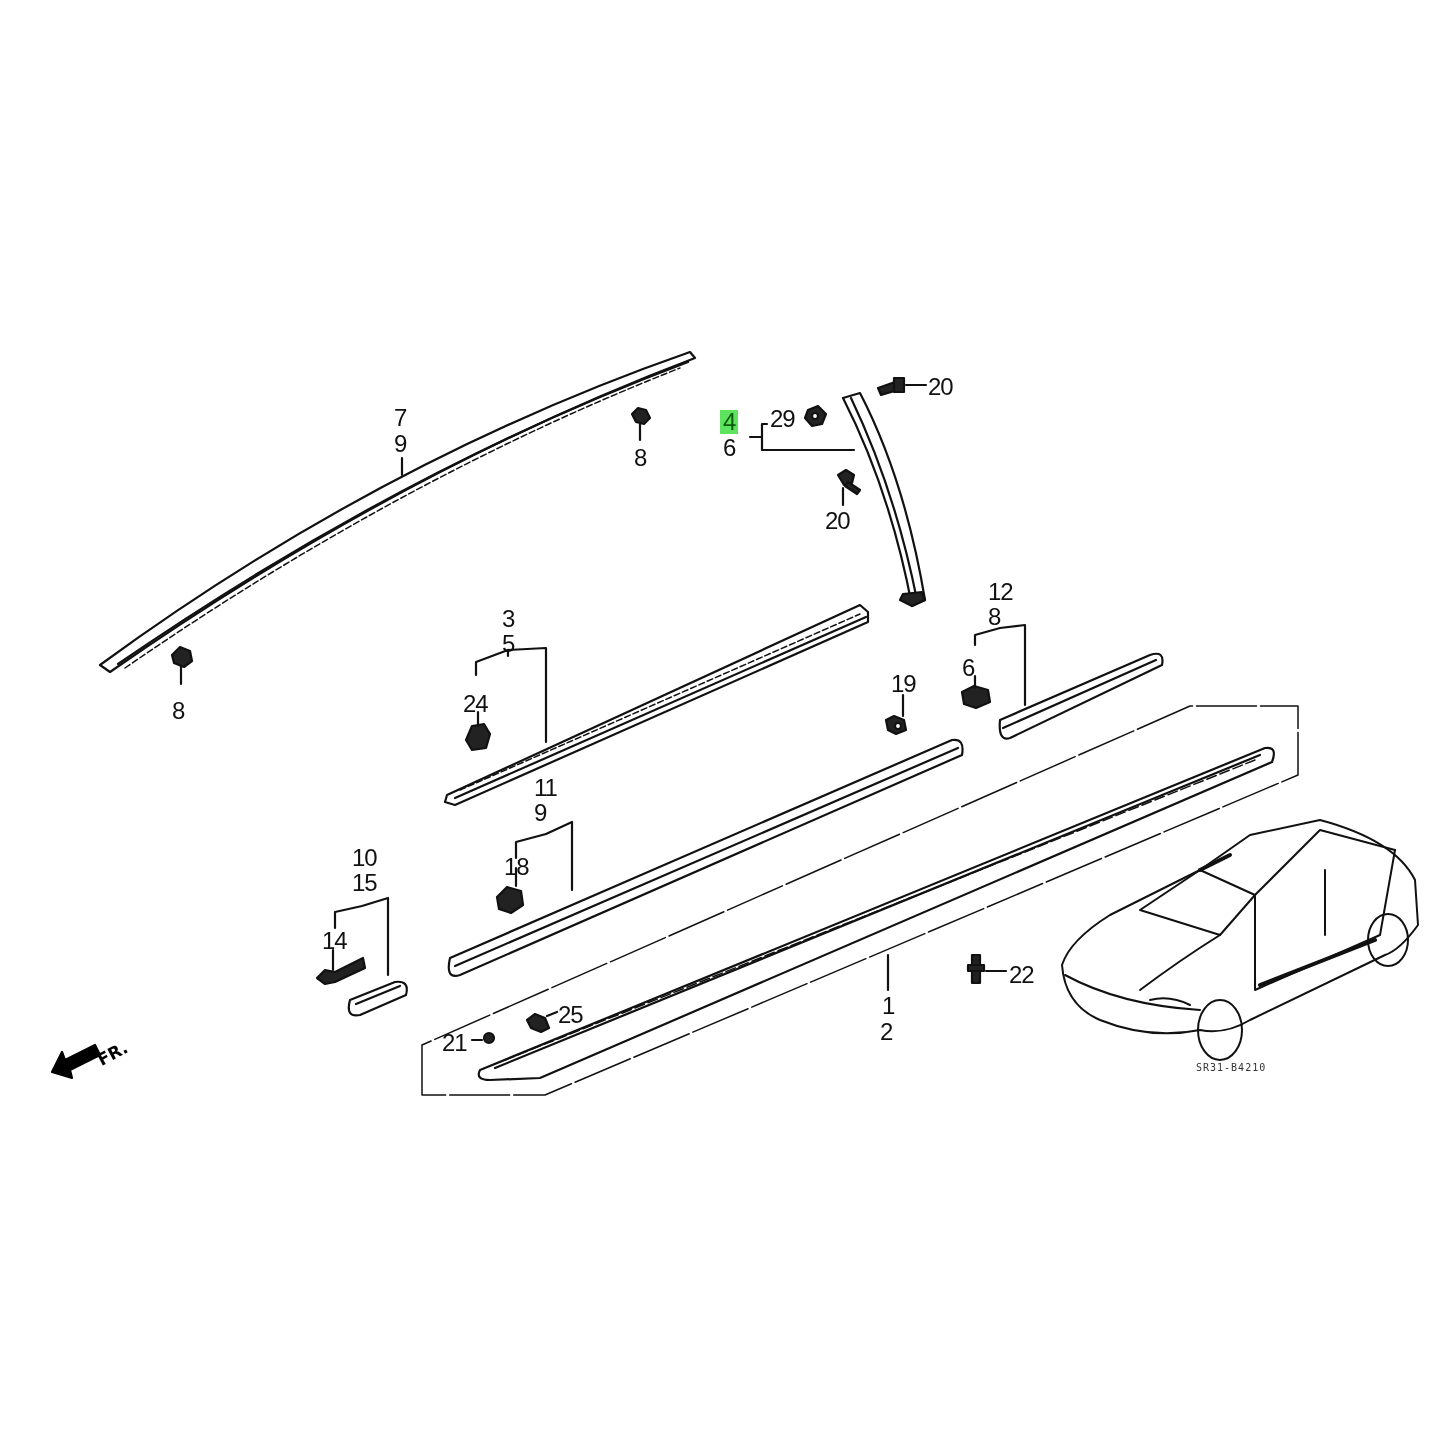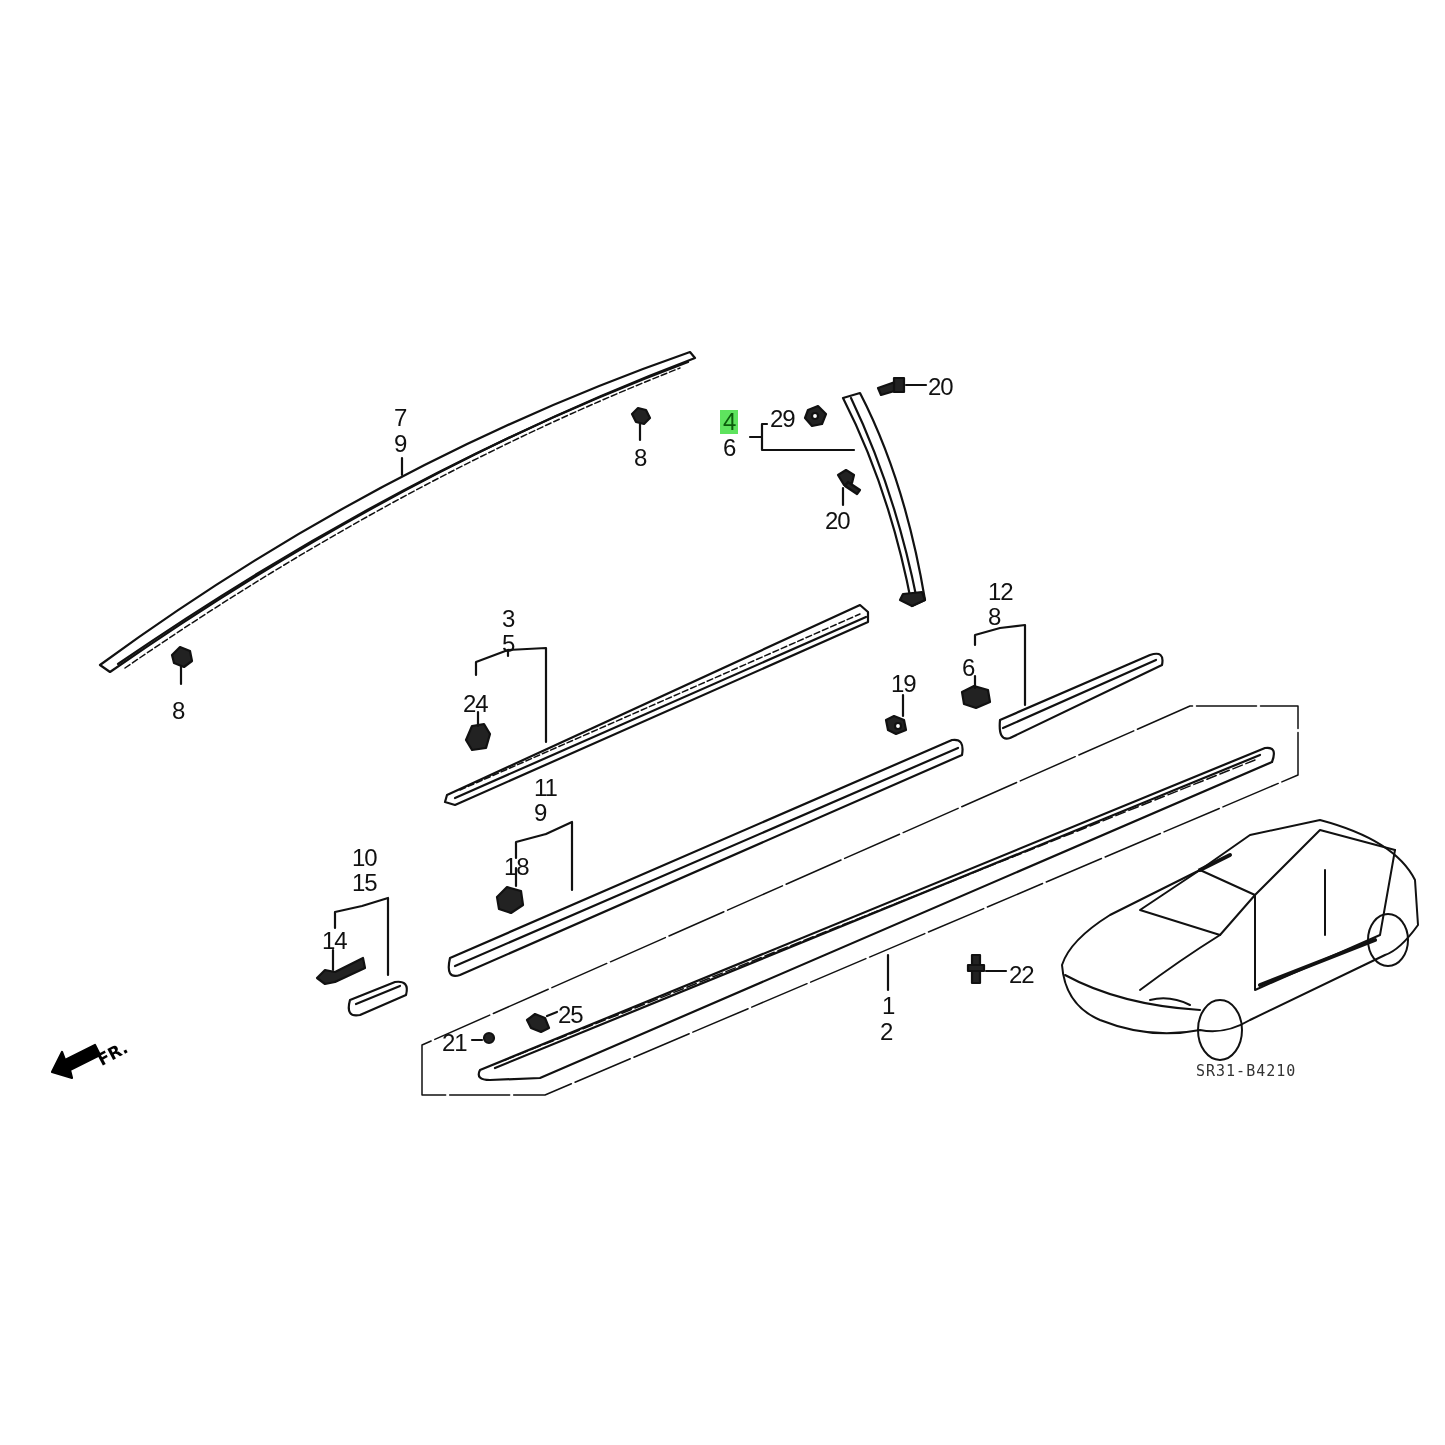--- a/index.html
+++ b/index.html
@@ -1,20 +1,20 @@
 <!DOCTYPE html>
 <html><head>
   <meta charset="utf-8">
   <style>
     html, body { margin: 0; padding: 0; background: #ffffff; }
     body { width: 1445px; height: 1445px; position: relative; overflow: hidden; font-family: "Liberation Sans", sans-serif; }
     #diagram { position: absolute; left: 0; top: 0; width: 1445px; height: 1445px; }
     .lbl { position: absolute; font-family: Liberation Sans, sans-serif; font-size: 24px; color: #111; line-height: 1; letter-spacing: -1px; }
     .hl { background: #5ee35e; padding: 0 3px; color: #0b5d0b; }
-    .code { position: absolute; font-family: "DejaVu Sans Mono", monospace; font-size: 15px; color: #333; letter-spacing: 1px; }
+    .code { position: absolute; font-family: "DejaVu Sans Mono", monospace; font-size: 10px; color: #333; letter-spacing: 1px; }
     .fr { position: absolute; font-family: "DejaVu Sans", sans-serif; font-weight: bold; font-size: 17px; color: #000; transform: rotate(-28deg); transform-origin: left top; }
   </style>
 </head>
 <body>
 
 <svg id="diagram" viewBox="0 0 1445 1445" xmlns="http://www.w3.org/2000/svg" fill="none" stroke="#111" stroke-width="2.2" stroke-linecap="round" stroke-linejoin="round">
 
   <g>
     <path d="M100,665 Q380,460 690,352 L695,358 Q400,470 110,672 Z"></path>
     <path d="M118,664 Q400,470 688,362"></path>

